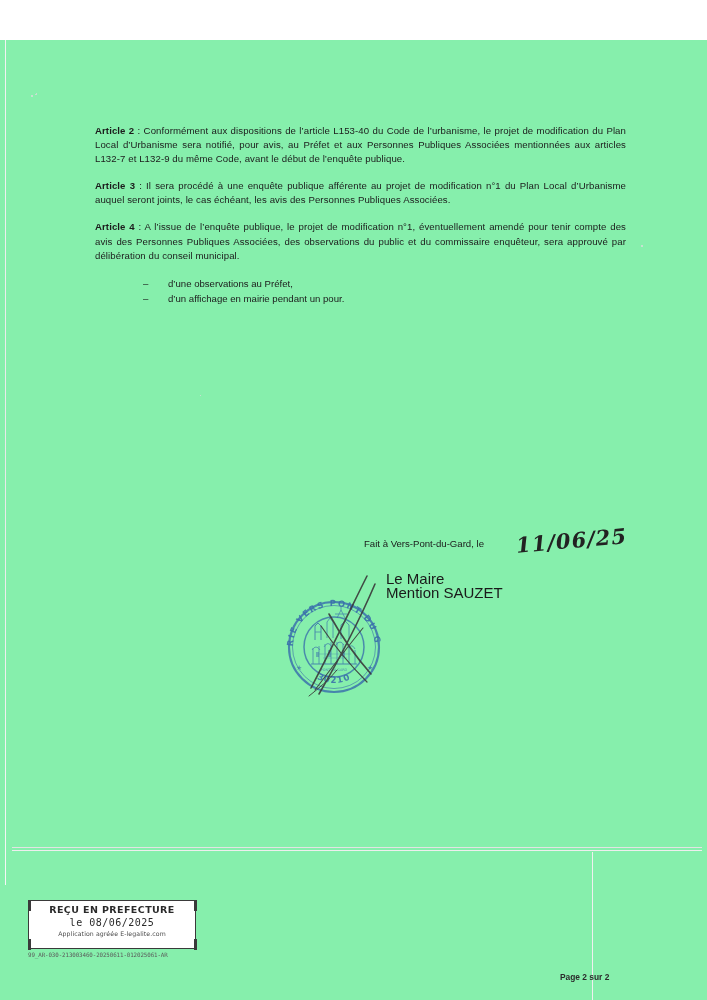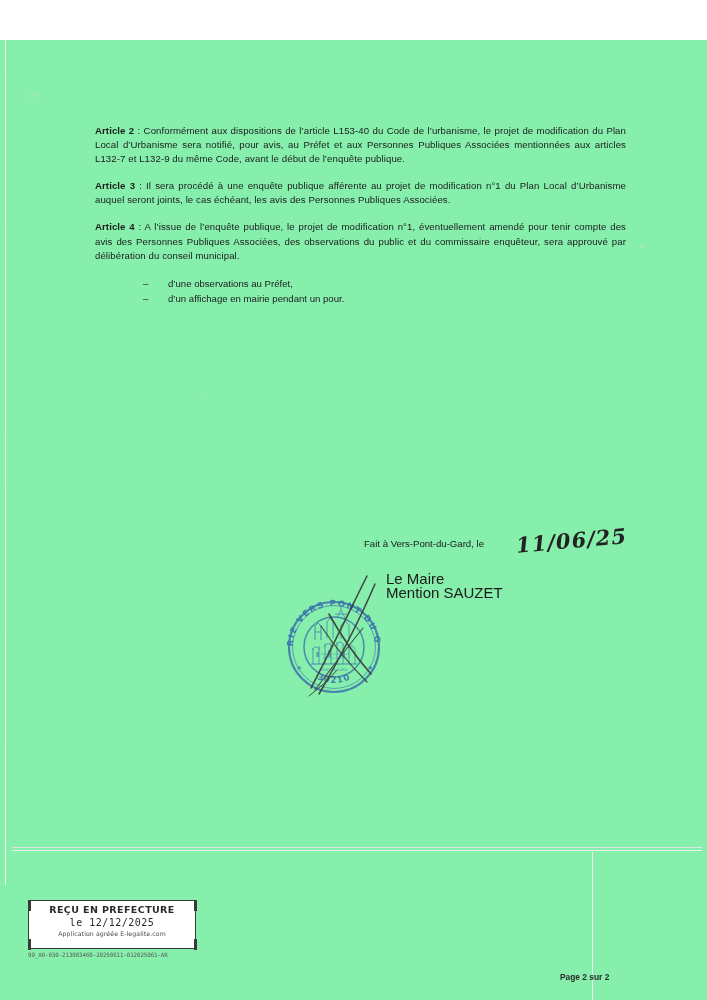--- a/index.html
+++ b/index.html
@@ -306,21 +306,21 @@
     </svg>
   </div>
 
   <div class="pref-stamp">
     <div class="pref-box">
       <div class="pref-tick" style="left:-1.5px; top:-1.5px;"></div>
       <div class="pref-tick" style="right:-1.5px; top:-1.5px;"></div>
       <div class="pref-tick" style="left:-1.5px; bottom:-1.5px;"></div>
       <div class="pref-tick" style="right:-1.5px; bottom:-1.5px;"></div>
       <div class="pref-title">REÇU EN PREFECTURE</div>
-      <div class="pref-date">le 12/12/2025</div>
+      <div class="pref-date">le 08/06/2025</div>
       <div class="pref-app">Application agréée E-legalite.com</div>
     </div>
     <div class="pref-code">99_AR-030-213003460-20250611-012025061-AR</div>
   </div>
 
   <div class="footer">Page 2 sur 2</div>
 
 </div>
 
 </body></html>

